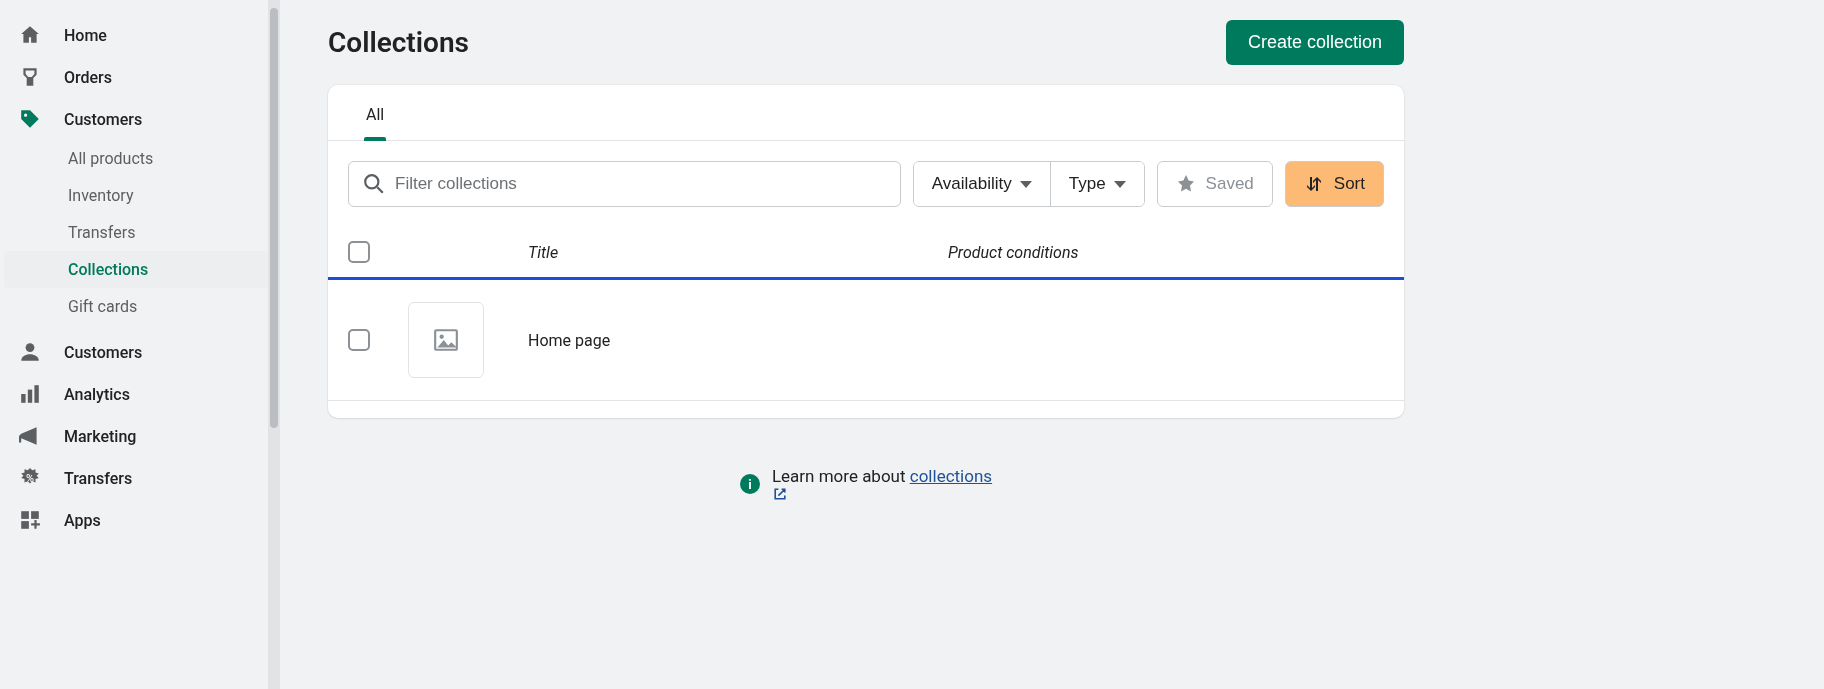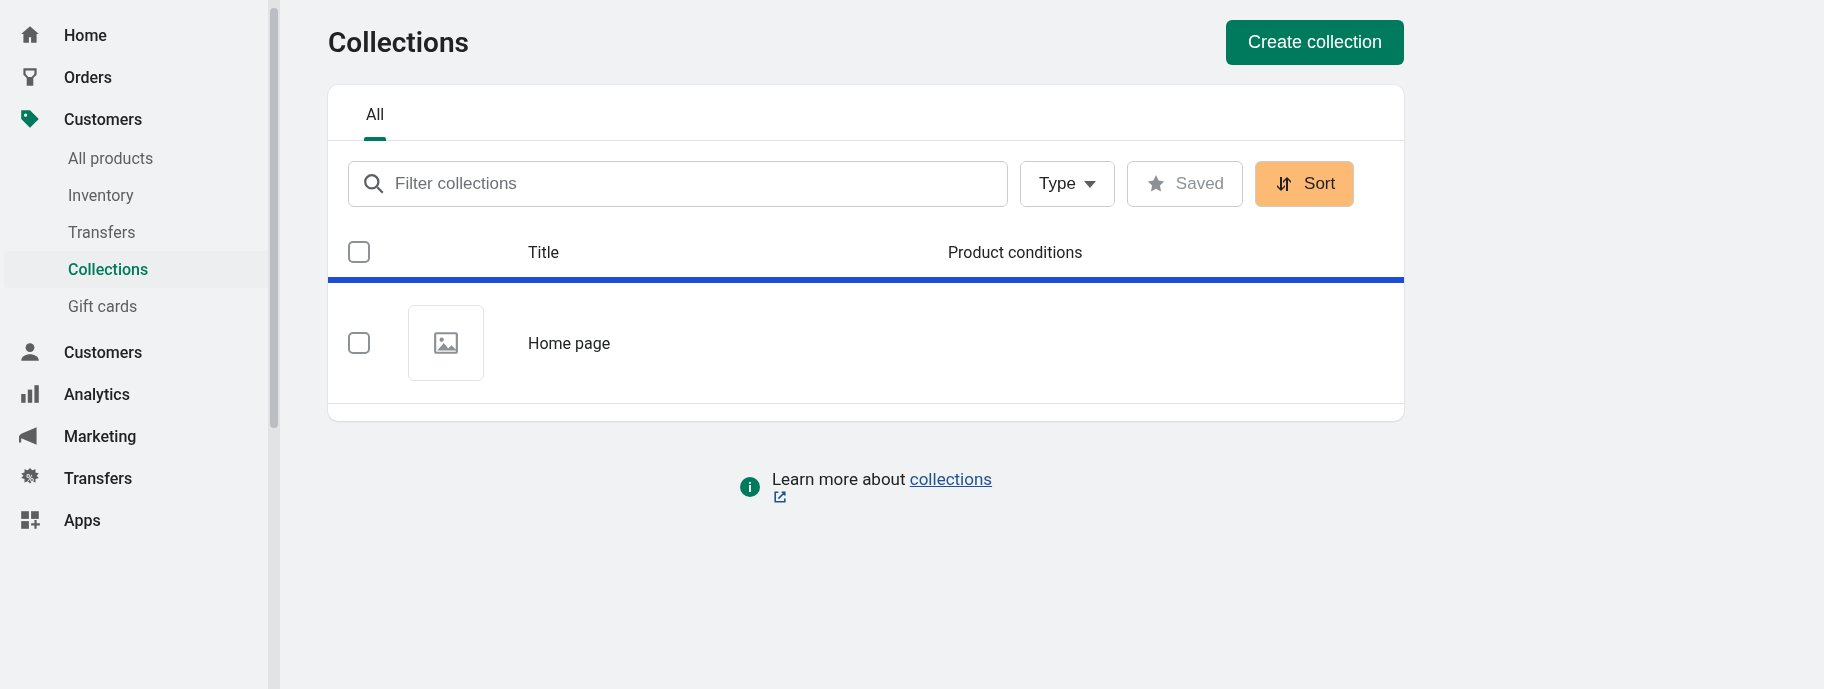--- a/index.html
+++ b/index.html
@@ -221,23 +221,24 @@
     gap: 10px;
     color: #202223;
     font-size: 17px;
     cursor: pointer;
   }
   
   .table-head {
     display: flex;
     align-items: center;
     padding: 14px 20px;
-    border-bottom: 6px solid #1d4ed8;
+    border-bottom: 3px solid #1d4ed8;
     color: #202223;
     font-weight: 400;
+    font-style: italic;
   }
   .col-check { width: 60px; }
   .col-thumb { width: 120px; }
   .col-title { width: 420px; }
   .col-cond { flex: 1; }
   .checkbox {
     width: 22px;
     height: 22px;
     border: 2px solid #8c9196;
     border-radius: 5px;
@@ -401,20 +402,24 @@
           <span class="icon">
             <svg viewBox="0 0 20 20" width="22" height="22" fill="currentColor">
                 <circle cx="8" cy="8" r="6" fill="none" stroke="currentColor" stroke-width="2"></circle>
                 <line x1="13" y1="13" x2="18" y2="18" stroke="currentColor" stroke-width="2"></line>
               </svg>
           </span>
           <input type="text" placeholder="Filter collections" style="">
         </div>
 
         <div class="filter-group">
+          <button class="filter-btn">
+            <span>Availability</span>
+            <span class="caret"></span>
+          </button>
           <button class="filter-btn">
             <span>Type</span>
             <span class="caret"></span>
           </button>
         </div>
 
         <button class="saved-btn">
           <span>
             <svg viewBox="0 0 20 20" width="20" height="20" fill="currentColor">
                 <path d="M10 1l2.6 5.6L18 7.5l-4 4 1 6-5-2.8L5 17.5l1-6-4-4 5.4-.9L10 1z"></path>

